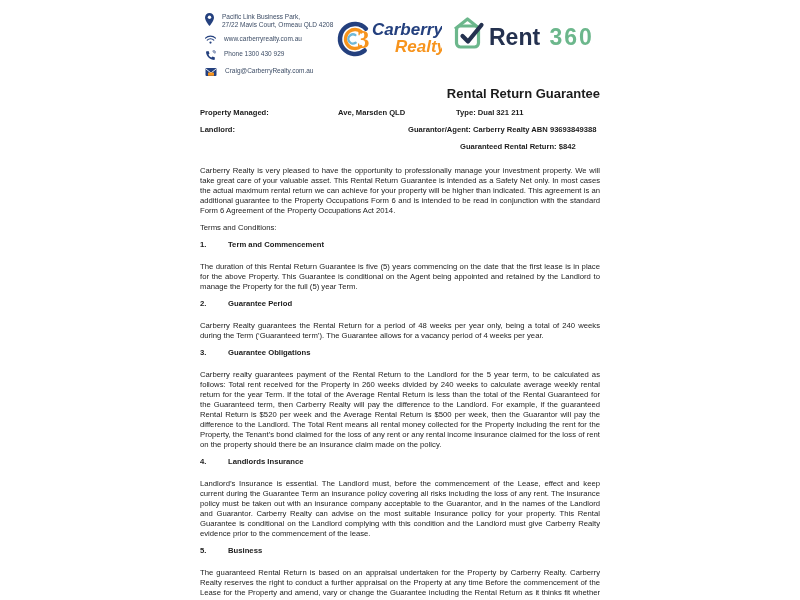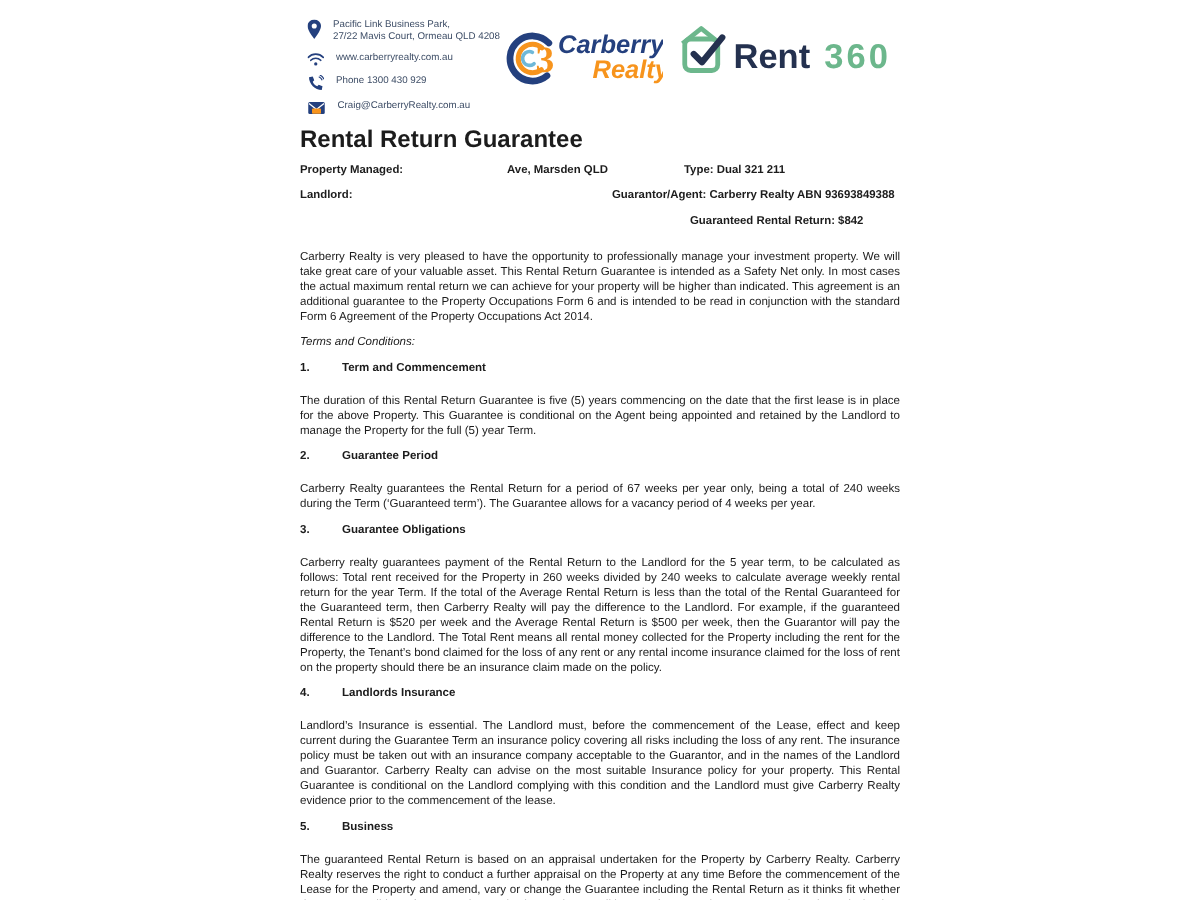--- a/index.html
+++ b/index.html
@@ -13,29 +13,29 @@
   .contact{position:absolute;left:205px;top:13px;width:140px;display:flex;flex-direction:column;gap:6px;}
   .contact-row{display:flex;align-items:flex-start;gap:8px;}
   .contact-row svg{flex:0 0 auto;}
   .contact-text{font-size:6.5px;line-height:8px;color:#3d4d66;white-space:nowrap;}
 
   .carberry-logo{position:absolute;left:336px;top:12px;}
   .rent360-logo{position:absolute;left:452px;top:16px;}
 
   
   .doc{position:absolute;left:200px;top:88px;width:400px;font-size:7.7px;line-height:10px;}
-  .doc-title{text-align:left;font-weight:bold;font-size:16px;line-height:12px;margin:0 0 8px 0;}
+  .doc-title{text-align:right;font-weight:bold;font-size:13px;line-height:12px;margin:0 0 8px 0;}
 
   .details{position:relative;height:46px;margin-bottom:6px;font-weight:bold;font-size:7.6px;}
   .d-row{position:absolute;left:0;width:400px;height:11px;text-align:center;}
   .d-row span{position:absolute;white-space:nowrap;}
   .r1{top:0;} .r2{top:17px;} .r3{top:34px;}
 
   .para{text-align:justify;margin:12px 0 7px 0;}
-  .terms-heading{margin:0 0 7px 0;font-style:italic;}
+  .terms-heading{margin:0 0 7px 0;}
   .sec-heading{font-weight:bold;margin:4px 0 7px 0;}
   .sec-num{display:inline-block;width:28px;}
 </style>
 </head>
 <body>
 
 <div class="page">
 
   <div class="contact">
     <div class="contact-row">
@@ -125,21 +125,21 @@
     <p class="terms-heading">Terms and Conditions:</p>
 
     <div class="sec-heading">
       <span class="sec-num">1.</span><span>Term and Commencement</span>
     </div>
     <p class="para">The duration of this Rental Return Guarantee is five (5) years commencing on the date that the first lease is in place for the above Property. This Guarantee is conditional on the Agent being appointed and retained by the Landlord to manage the Property for the full (5) year Term.</p>
 
     <div class="sec-heading">
       <span class="sec-num">2.</span><span>Guarantee Period</span>
     </div>
-    <p class="para">Carberry Realty guarantees the Rental Return for a period of 67 weeks per year only, being a total of 240 weeks during the Term (‘Guaranteed term’). The Guarantee allows for a vacancy period of 4 weeks per year.</p>
+    <p class="para">Carberry Realty guarantees the Rental Return for a period of 48 weeks per year only, being a total of 240 weeks during the Term (‘Guaranteed term’). The Guarantee allows for a vacancy period of 4 weeks per year.</p>
 
     <div class="sec-heading">
       <span class="sec-num">3.</span><span>Guarantee Obligations</span>
     </div>
     <p class="para">Carberry realty guarantees payment of the Rental Return to the Landlord for the 5 year term, to be calculated as follows: Total rent received for the Property in 260 weeks divided by 240 weeks to calculate average weekly rental return for the year Term. If the total of the Average Rental Return is less than the total of the Rental Guaranteed for the Guaranteed term, then Carberry Realty will pay the difference to the Landlord. For example, if the guaranteed Rental Return is $520 per week and the Average Rental Return is $500 per week, then the Guarantor will pay the difference to the Landlord. The Total Rent means all rental money collected for the Property including the rent for the Property, the Tenant’s bond claimed for the loss of any rent or any rental income insurance claimed for the loss of rent on the property should there be an insurance claim made on the policy.</p>
 
     <div class="sec-heading">
       <span class="sec-num">4.</span><span>Landlords Insurance</span>
     </div>
     <p class="para">Landlord’s Insurance is essential. The Landlord must, before the commencement of the Lease, effect and keep current during the Guarantee Term an insurance policy covering all risks including the loss of any rent. The insurance policy must be taken out with an insurance company acceptable to the Guarantor, and in the names of the Landlord and Guarantor. Carberry Realty can advise on the most suitable Insurance policy for your property. This Rental Guarantee is conditional on the Landlord complying with this condition and the Landlord must give Carberry Realty evidence prior to the commencement of the lease.</p>

